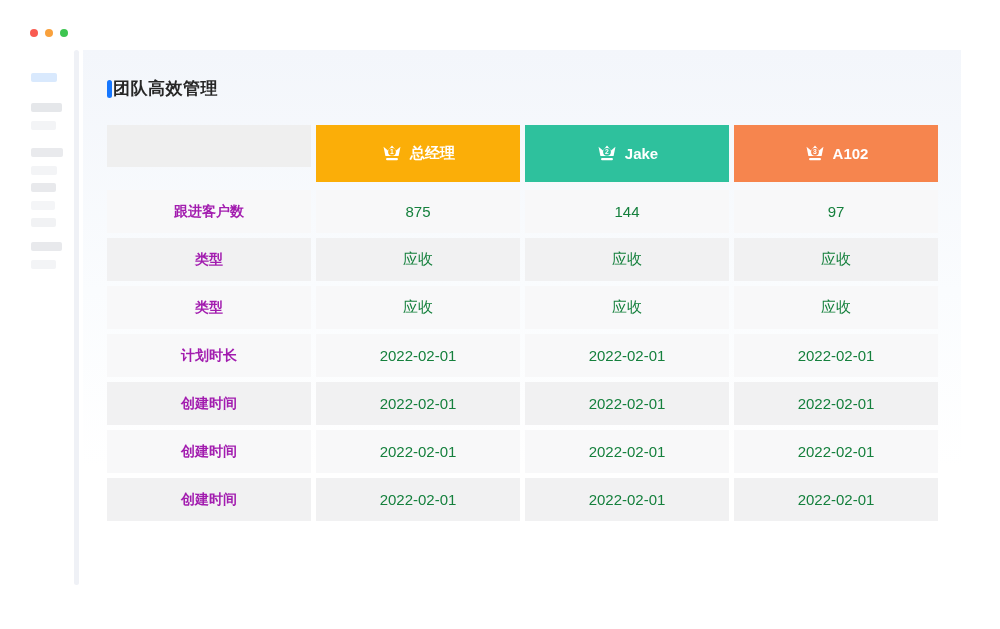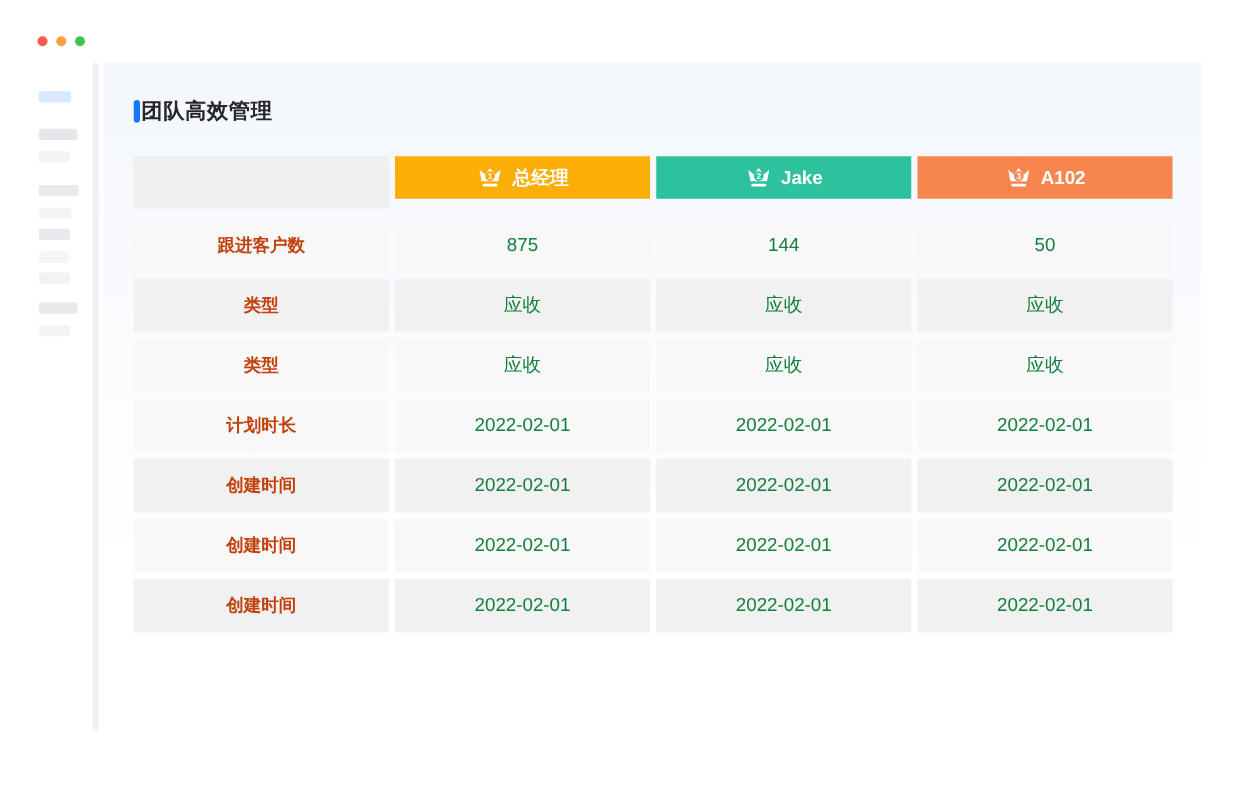--- a/index.html
+++ b/index.html
@@ -35,29 +35,29 @@
   .title-row { display: flex; align-items: center; gap: 1px; margin-bottom: 25px; }
   .accent { width: 5px; height: 18px; border-radius: 2.5px; }
   .page-title { font-size: 17px; font-weight: 700; color: #262626; letter-spacing: 0.5px; }
 
   
   .tbl { width: 831px; }
   .trow { display: flex; gap: 5px; margin-bottom: 5px; }
   .thead { margin-bottom: 8px; }
   .cell { width: 204px; height: 43px; display: flex; align-items: center; justify-content: center; }
   .corner { height: 42px; background: #EFEFEF; }
-  .col-head { height: 34px; background: var(--hc); gap: 7px; }
+  .col-head { height: 57px; background: var(--hc); gap: 7px; }
   .col-head .hd-label { color: #ffffff; font-size: 15px; font-weight: 700; }
   .crown { display: block; }
   .crown-hole { fill: var(--hc); }
   .crown-num { fill: #ffffff; font-size: 8px; font-weight: 700; text-anchor: middle;
     font-family: "Liberation Sans", sans-serif; }
   .light .cell { background: #F8F8F9; }
   .dark  .cell { background: #F1F1F2; }
-  .lbl { font-size: 14px; font-weight: 700; color: #c2410c; }
+  .lbl { font-size: 14px; font-weight: 700; color: #a21caf; }
   .val { font-size: 15px; color: #15803d; }
   .pri { font-size: 18px; font-weight: 400; color: var(--pc); }
 </style>
 </head>
 <body>
 
 <div class="stage">
 
   <div class="dots">
     <span class="dot" style="background: rgb(249, 91, 81);"></span>
@@ -120,21 +120,21 @@
             <rect x="6" y="16.3" width="14" height="2.6" rx="1.2" fill="#ffffff"></rect>
           </svg>
           <span class="hd-label">A102</span>
         </div>
       </div>
 
       <div class="trow light">
         <div class="cell lbl">跟进客户数</div>
         <div class="cell val">875</div>
         <div class="cell val">144</div>
-        <div class="cell val">50</div>
+        <div class="cell val">97</div>
       </div>
 
       <div class="trow dark">
         <div class="cell lbl">类型</div>
         <div class="cell val">应收</div>
         <div class="cell val">应收</div>
         <div class="cell val">应收</div>
       </div>
 
       <div class="trow light">

